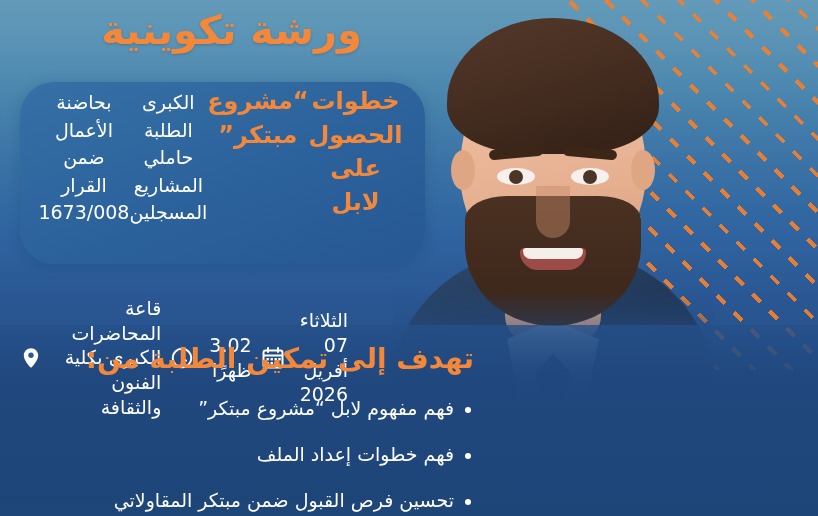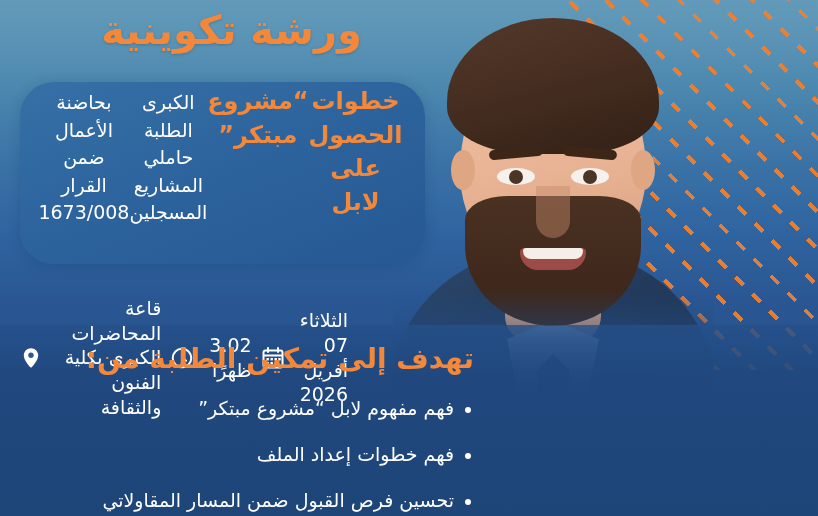--- a/index.html
+++ b/index.html
@@ -443,19 +443,19 @@
 
   </div>
 
   <div class="objectives-overlay"></div>
 
   <div class="objectives">
     <div class="objectives-title">تهدف إلى تمكين الطلبة من:</div>
     <ul class="objectives-list">
       <li><span class="bullet-dot"></span><span>فهم مفهوم لابل “مشروع مبتكر”</span></li>
       <li><span class="bullet-dot"></span><span>فهم خطوات إعداد الملف</span></li>
-      <li><span class="bullet-dot"></span><span>تحسين فرص القبول ضمن المسار المقاولاتي</span></li>
+      <li><span class="bullet-dot"></span><span>تحسين فرص القبول ضمن مبتكر المقاولاتي</span></li>
     </ul>
   </div>
 
   <div class="bottom-shape"></div>
 
 </div>
 
 </body></html>

